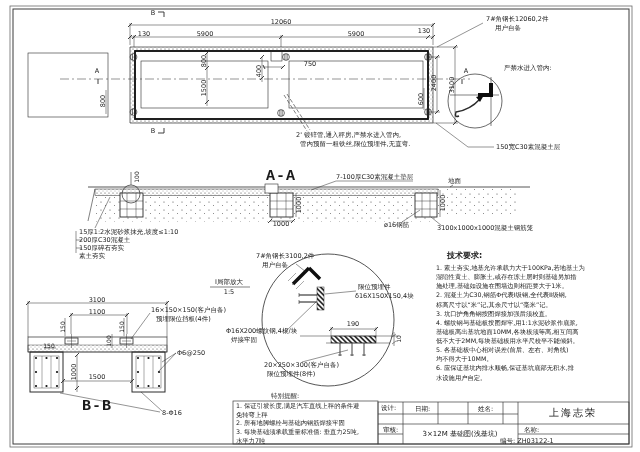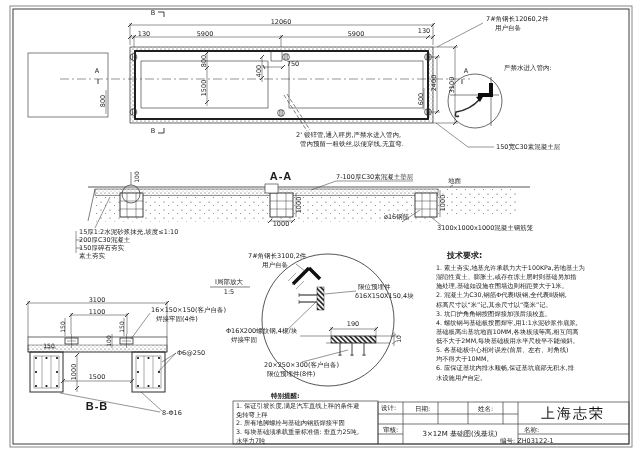--- a/index.html
+++ b/index.html
@@ -5,25 +5,25 @@
   html,body{margin:0;padding:0;}
   body{width:640px;height:452px;background:#f4f4f2;position:relative;overflow:hidden;
        font-family:"DejaVu Sans",sans-serif;}
   #sheet{position:absolute;left:0;top:0;width:640px;height:452px;background:#ffffff;}
   svg{position:absolute;left:0;top:0;}
   .lbl{position:absolute;font-family:"DejaVu Sans",sans-serif;font-size:6.5px;color:#1b1b1b;
        white-space:pre;line-height:1;transform:translate(-50%,-50%);}
   .lbl.v{transform:translate(-50%,-50%) rotate(-90deg);}
   .txt{position:absolute;font-family:"DejaVu Sans",sans-serif;font-size:6.5px;color:#1b1b1b;
        white-space:pre;line-height:1.3;}
-  .sec{font-size:11px;font-weight:bold;font-family:Liberation Sans, sans-serif;letter-spacing:1px;}
+  .sec{font-size:15px;font-weight:bold;font-family:Liberation Mono, monospace;letter-spacing:1px;}
   .block{white-space:pre-line;}
   .tech-body{font-size:6.3px;line-height:1.45;width:192px;}
   .note-body{font-size:6.3px;line-height:1.38;width:146px;}
-  .company{font-size:14px;letter-spacing:2px;color:#111;}
+  .company{font-size:10px;letter-spacing:2px;color:#111;}
   .dtitle{font-size:7px;color:#111;}
   .small{font-size:6px;}
 </style>
 </head>
 <body>
 
 <div id="sheet">
 
 <svg width="640" height="452" viewBox="0 0 640 452">
   <defs>
@@ -266,48 +266,48 @@
 <span class="lbl" style="left:205px;top:34px">5900</span>
 <span class="lbl" style="left:356px;top:34px">5900</span>
 <span class="lbl" style="left:424px;top:31px">130</span>
 <span class="lbl" style="left:153px;top:13px">B</span>
 <span class="lbl" style="left:153px;top:131px">B</span>
 <span class="lbl" style="left:97px;top:71px">A</span>
 <span class="lbl" style="left:466px;top:71px">A</span>
 <span class="lbl v" style="left:204px;top:61px">800</span>
 <span class="lbl v" style="left:204px;top:88px">1500</span>
 <span class="lbl v" style="left:259px;top:71px">400</span>
-<span class="lbl" style="left:293px;top:64px">750</span>
+<span class="lbl" style="left:310px;top:64px">750</span>
 <span class="lbl v" style="left:103px;top:101px">800</span>
 <span class="lbl v" style="left:421px;top:99px">600</span>
 <span class="lbl v" style="left:434px;top:83px">2400</span>
 <span class="lbl v" style="left:452px;top:85px">3100</span>
 
 <span class="txt" style="left:486px;top:15px">7#角钢长12060,2件</span>
 <span class="txt" style="left:495px;top:24px">用户自备</span>
 <span class="txt" style="left:504px;top:64px">严禁水进入管内:</span>
 <span class="txt" style="left:496px;top:143px">150宽C30素混凝土层</span>
 <span class="txt" style="left:296px;top:131px">2' 镀锌管,通入秤房,严禁水进入管内,</span>
-<span class="txt" style="left:300px;top:140px">管内预留一粗铁丝,以便穿线,无直弯.</span>
+<span class="txt" style="left:300px;top:140px">管内预留一粗铁丝,限位预埋件,无直弯.</span>
 
 <span class="lbl sec" style="left:281px;top:176px">A-A</span>
 <span class="txt" style="left:336px;top:173px">7-100厚C30素混凝土垫层</span>
 <span class="txt" style="left:448px;top:177px">地面</span>
-<span class="txt" style="left:384px;top:213px">ø16钢筋</span>
+<span class="txt" style="left:384px;top:221px">ø16钢筋</span>
 <span class="txt" style="left:437px;top:224px">3100x1000x1000混凝土钢筋笼</span>
 <span class="txt" style="left:79px;top:228px">15厚1:2水泥砂浆抹光,坡度≤1:10</span>
 <span class="txt" style="left:79px;top:236px">200厚C30混凝土</span>
 <span class="txt" style="left:79px;top:244px">150厚碎石夯实</span>
 <span class="txt" style="left:79px;top:252px">素土夯实</span>
 <span class="lbl v small" style="left:137px;top:177px">100</span>
 <span class="lbl" style="left:281px;top:224px">1000</span>
 <span class="lbl v" style="left:299px;top:205px">1000</span>
 <span class="lbl v" style="left:443px;top:203px">1000</span>
 
-<span class="txt" style="left:248px;top:252px">7#角钢长3100,2件</span>
+<span class="txt" style="left:256px;top:252px">7#角钢长3100,2件</span>
 <span class="txt" style="left:262px;top:261px">用户自备</span>
 <span class="txt" style="left:358px;top:283px">限位预埋件</span>
 <span class="txt" style="left:355px;top:292px">δ16X150X150,4块</span>
 <span class="txt" style="left:226px;top:327px">Φ16X200螺纹钢,4根/块</span>
 <span class="txt" style="left:231px;top:336px">焊接牢固</span>
 <span class="txt" style="left:264px;top:361px">20×250×300(客户自备)</span>
 <span class="txt" style="left:267px;top:370px">限位预埋件(8件)</span>
 <span class="lbl" style="left:353px;top:324px">190</span>
 <span class="lbl v small" style="left:399px;top:339px">10</span>
 <span class="lbl" style="left:229px;top:282px">Ⅰ局部放大</span>
@@ -316,40 +316,40 @@
 <span class="lbl sec" style="left:97px;top:406px">B-B</span>
 <span class="lbl" style="left:97px;top:300px">3100</span>
 <span class="lbl" style="left:97px;top:312px">1100</span>
 <span class="lbl v small" style="left:63px;top:327px">150</span>
 <span class="lbl v small" style="left:122px;top:327px">150</span>
 <span class="lbl small" style="left:49px;top:346px">150</span>
 <span class="lbl v small" style="left:109px;top:341px">100</span>
 <span class="lbl v" style="left:74px;top:372px">1000</span>
 <span class="lbl" style="left:97px;top:377px">1500</span>
 <span class="txt" style="left:151px;top:306px">16×150×150(客户自备)</span>
-<span class="txt" style="left:156px;top:315px">焊接牢固(4件)</span>
+<span class="txt" style="left:156px;top:315px">预埋限位挡板(4件)</span>
 <span class="txt" style="left:177px;top:349px">Φ6@250</span>
 <span class="txt" style="left:162px;top:409px">8-Φ16</span>
 
 <span class="txt" style="left:447px;top:251px;font-size:8px;font-weight:bold">技术要求:</span>
 <span class="txt block tech-body" style="left:436px;top:263px">1. 素土夯实,地基允许承载力大于100KPa,若地基土为
 湿陷性黄土、膨胀土,或存在冻土层时则基础另加措
 施处理,基础如设施在围墙边则相距要大于1米。
 2. 混凝土为C30,钢筋Φ代表Ⅰ级钢,全代表Ⅱ级钢,
 标高尺寸以“米”记,其余尺寸以“毫米”记。
 3. 坑口护角角钢按图焊接加强后须校直。
 4. 螺纹钢与基础板按图焊牢,用1:1水泥砂浆作底浆,
 基础板高出基坑地面10MM,各块板须等高,相互间高
 低不大于2MM,每块基础板用水平尺校平不能倾斜。
 5. 各基础板中心相对误差(前后、左右、对角线)
 均不得大于10MM。
 6. 应保证基坑内排水顺畅,保证基坑底部无积水,排
 水设施用户自定。</span>
 
-<span class="txt" style="left:271px;top:392px;font-weight:bold">特别提醒:</span>
+<span class="txt" style="left:271px;top:392px;font-weight:normal">特别提醒:</span>
 <span class="txt block note-body" style="left:236px;top:402px">1. 保证引坡长度,满足汽车直线上秤的条件避
 免转弯上秤
 2. 所有地脚螺栓与基础内钢筋焊接牢固
 3. 每块基础须承载重量标准值: 垂直力25吨,
 水平力7吨</span>
 
 <span class="txt" style="left:415px;top:405px">日期:</span>
 <span class="txt" style="left:478px;top:405px">姓名:</span>
 <span class="txt" style="left:381px;top:404px">设计:</span>
 <span class="txt" style="left:383px;top:426px">审核:</span>

